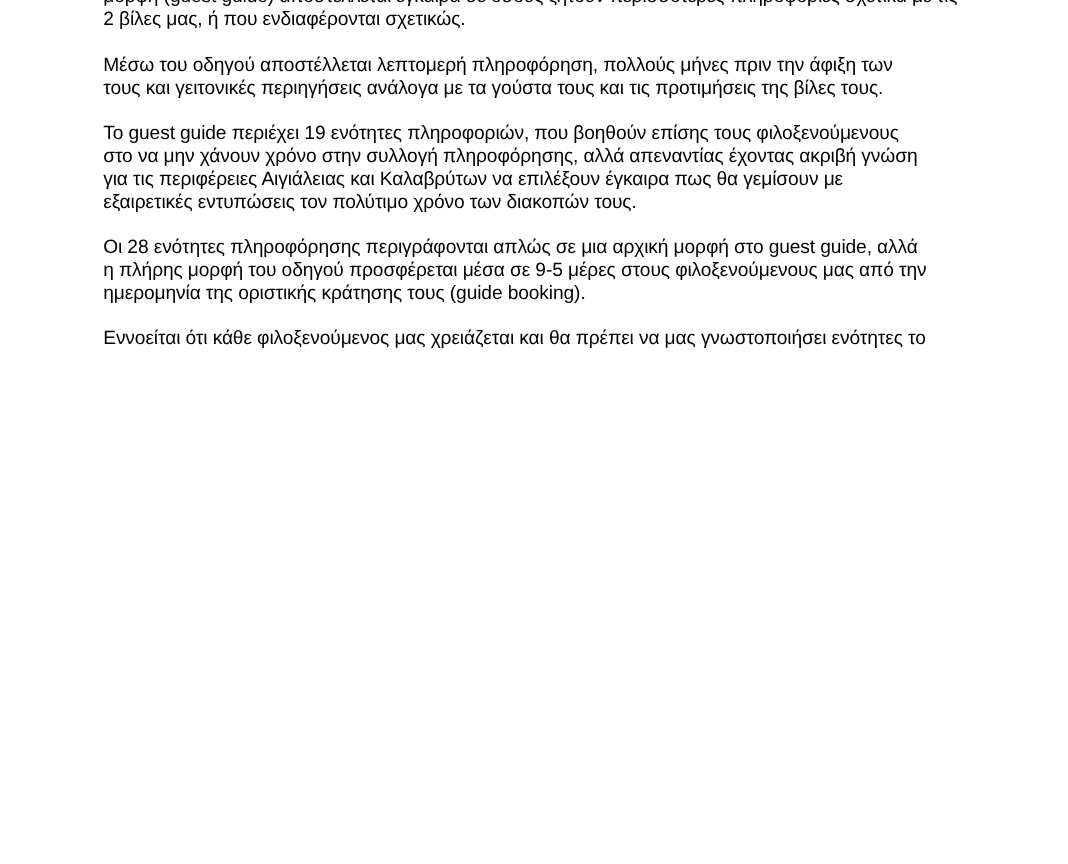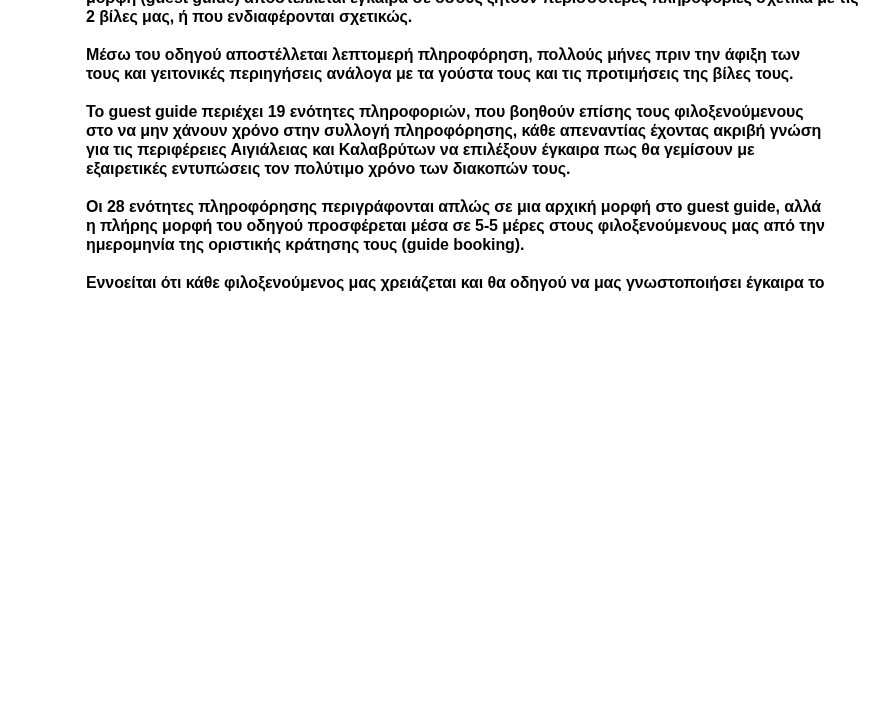--- a/index.html
+++ b/index.html
@@ -11,21 +11,20 @@
     width: 890px;
     height: 720px;
     font-family: "Liberation Sans", sans-serif;
   }
   .page {
     position: relative;
     width: 890px;
     height: 656px;
     background: #ffffff;
     overflow: hidden;
-    font-weight: bold;
   }
   .text-block {
     position: absolute;
     left: 86px;
     top: -12px;            
     width: 770px;
     color: #000000;
     font-size: 16px;
     line-height: 19px;
     letter-spacing: -0.1px;
@@ -49,30 +48,30 @@
       <div class="line">2 βίλες μας, ή που ενδιαφέρονται σχετικώς.</div>
     </div>
 
     <div class="paragraph">
       <div class="line">Μέσω του οδηγού αποστέλλεται λεπτομερή πληροφόρηση, πολλούς μήνες πριν την άφιξη των</div>
       <div class="line">τους και γειτονικές περιηγήσεις ανάλογα με τα γούστα τους και τις προτιμήσεις της βίλες τους.</div>
     </div>
 
     <div class="paragraph">
       <div class="line">Το guest guide περιέχει 19 ενότητες πληροφοριών, που βοηθούν επίσης τους φιλοξενούμενους</div>
-      <div class="line">στο να μην χάνουν χρόνο στην συλλογή πληροφόρησης, κάθε απεναντίας έχοντας ακριβή γνώση</div>
+      <div class="line">στο να μην χάνουν χρόνο στην συλλογή πληροφόρησης, αλλά απεναντίας έχοντας ακριβή γνώση</div>
       <div class="line">για τις περιφέρειες Αιγιάλειας και Καλαβρύτων να επιλέξουν έγκαιρα πως θα γεμίσουν με</div>
       <div class="line">εξαιρετικές εντυπώσεις τον πολύτιμο χρόνο των διακοπών τους.</div>
     </div>
 
     <div class="paragraph">
       <div class="line">Οι 28 ενότητες πληροφόρησης περιγράφονται απλώς σε μια αρχική μορφή στο guest guide, αλλά</div>
-      <div class="line">η πλήρης μορφή του οδηγού προσφέρεται μέσα σε 5-5 μέρες στους φιλοξενούμενους μας από την</div>
+      <div class="line">η πλήρης μορφή του οδηγού προσφέρεται μέσα σε 9-5 μέρες στους φιλοξενούμενους μας από την</div>
       <div class="line">ημερομηνία της οριστικής κράτησης τους (guide booking).</div>
     </div>
 
     <div class="paragraph">
-      <div class="line">Εννοείται ότι κάθε φιλοξενούμενος μας χρειάζεται και θα οδηγού να μας γνωστοποιήσει έγκαιρα το</div>
+      <div class="line">Εννοείται ότι κάθε φιλοξενούμενος μας χρειάζεται και θα πρέπει να μας γνωστοποιήσει ενότητες το</div>
     </div>
 
 
   </div>
 </div>
 
 </body></html>

